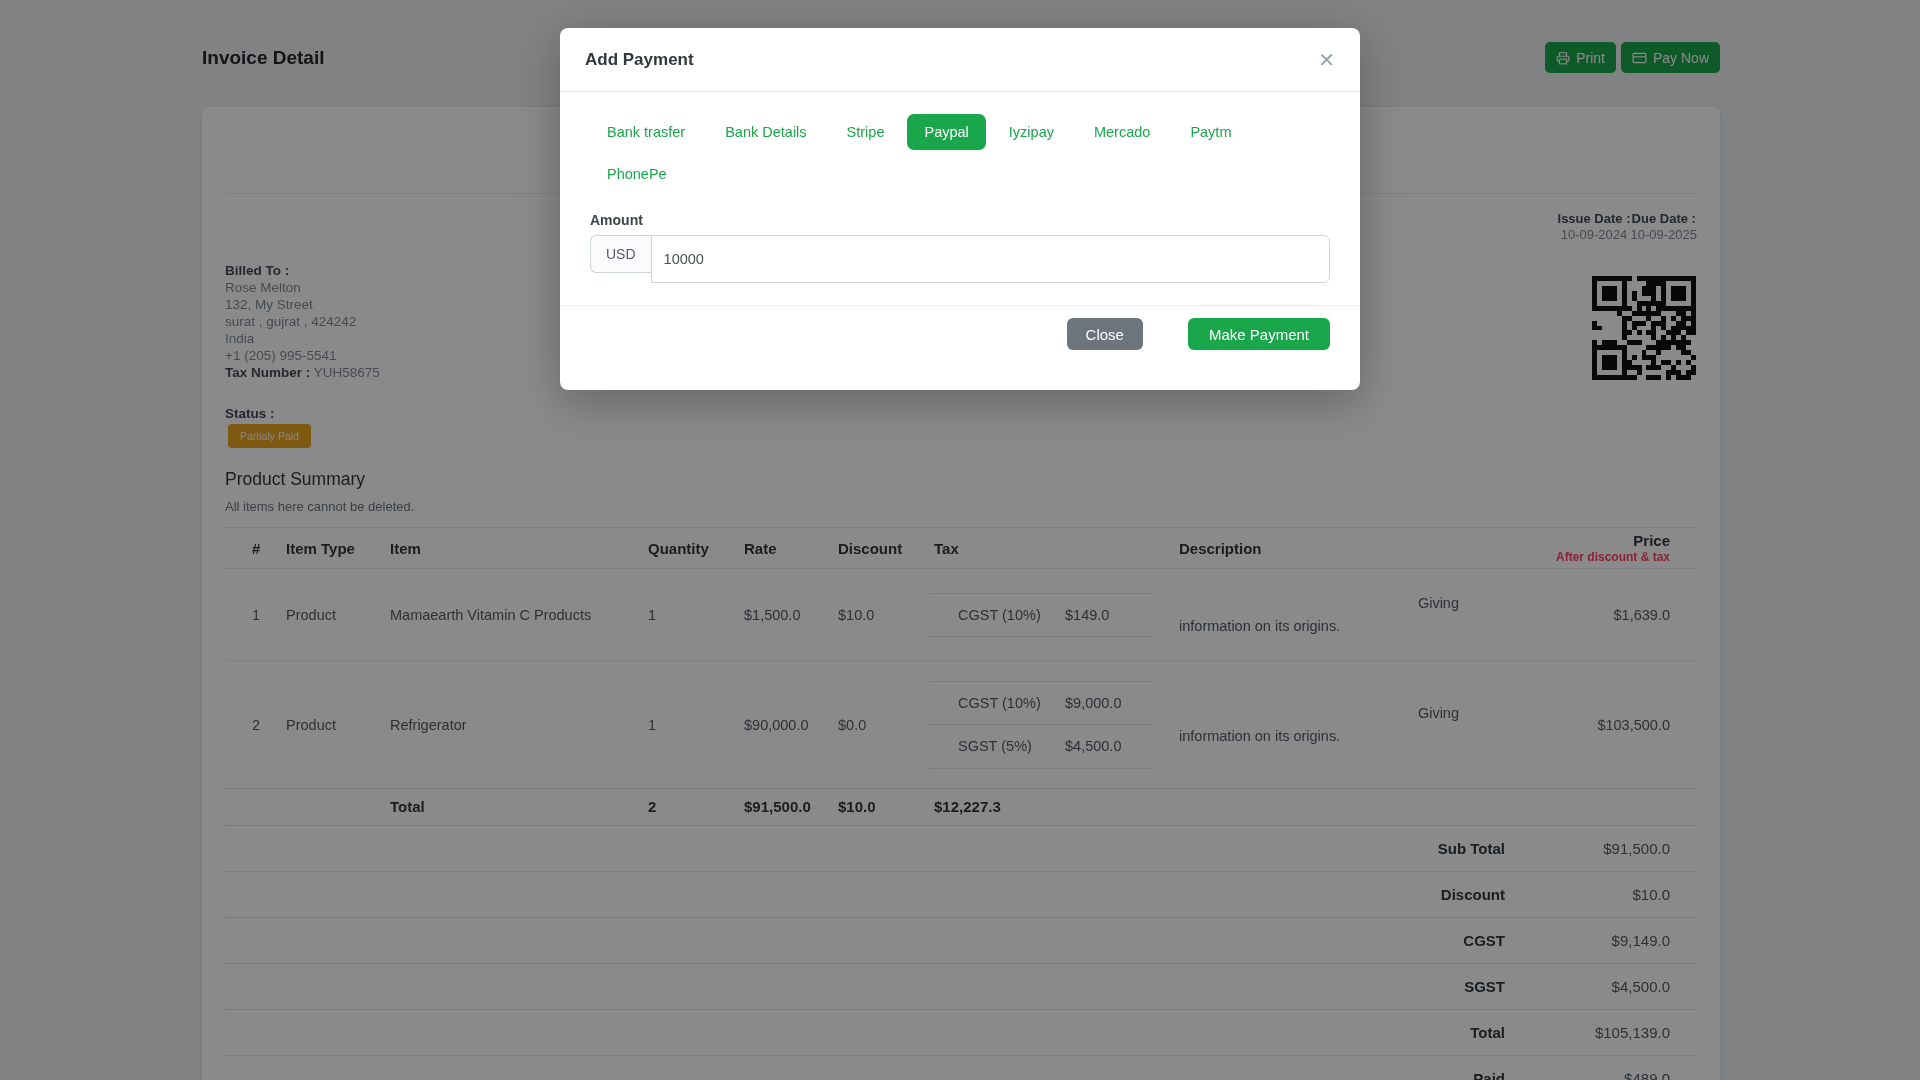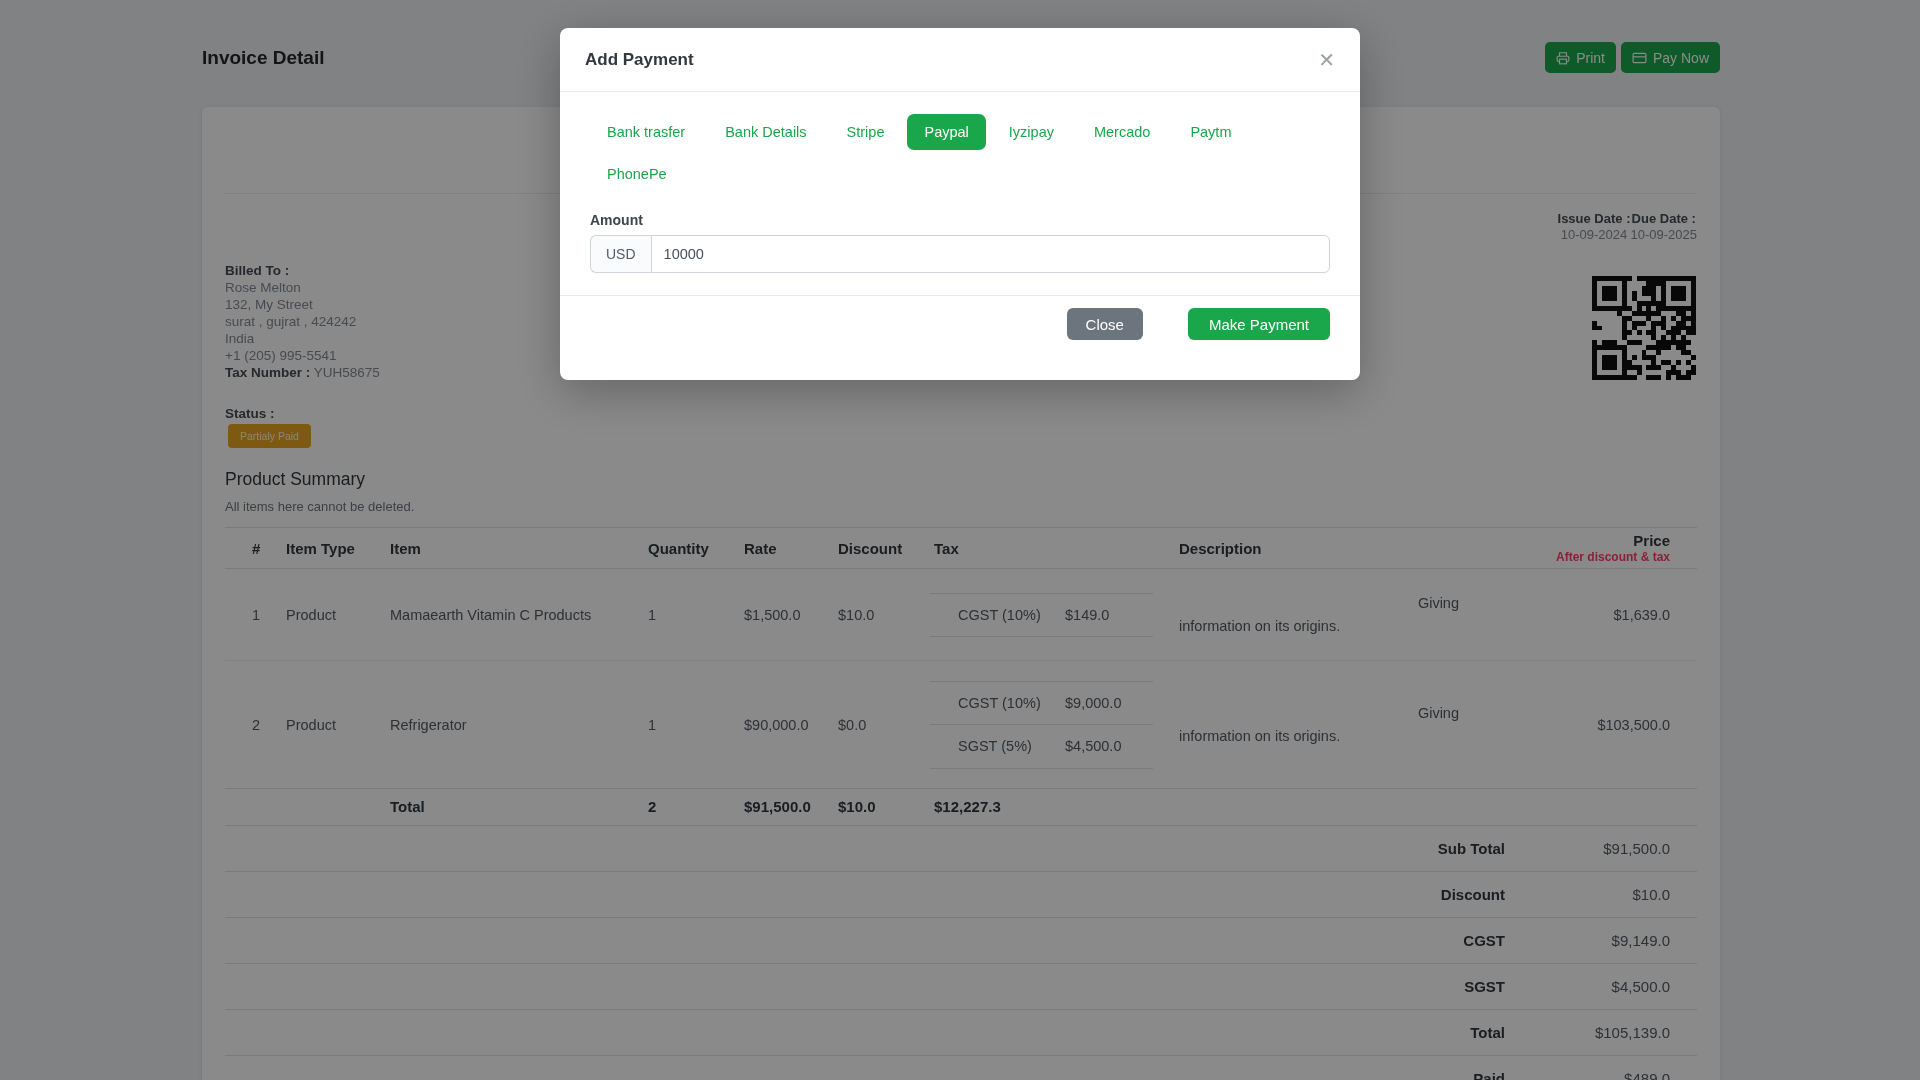--- a/index.html
+++ b/index.html
@@ -85,21 +85,21 @@
   .m-head{height:64px; display:flex; align-items:center; justify-content:space-between; padding:0 25px; border-bottom:1px solid #e9ecef;}
   .m-title{font-size:17px; font-weight:700; color:#32383e;}
   .m-close{background:none; border:none; font-size:20px; color:#98a0a8; line-height:1;}
   .m-body{padding:22px 30px 12px;}
   .tabs{display:flex; gap:6px; flex-wrap:wrap;}
   .tab{padding:10px 17px; border-radius:7px; color:var(--accent); font-size:14.5px; background:transparent; border:none;}
   .tab.active{background:var(--accent); color:#fff;}
   .amount-label{margin-top:20px; font-size:14px; font-weight:600; color:#3e454d;}
   .input-group{display:flex; margin-top:7px; margin-bottom:10px;}
   .ig-pre{border:1px solid #ced4da; border-right:0; border-radius:6px 0 0 6px; padding:0 15px; display:flex; align-items:center; font-size:14px; color:#545b63; background:#fafbfd; height:38px;}
-  .ig-input{flex:1; height:38px; border:1px solid #ced4da; border-radius:0 6px 6px 0; padding:0 12px; font-size:14.5px; color:#495057; outline:none;}
+  .ig-input{flex:1; height:48px; border:1px solid #ced4da; border-radius:0 6px 6px 0; padding:0 12px; font-size:14.5px; color:#495057; outline:none;}
   .m-foot{border-top:1px solid #e9ecef; margin-top:0; padding:12px 30px 40px; display:flex; justify-content:flex-end; gap:8px;}
   .btn-lg{height:32px; border:none; border-radius:6px; color:#fff; font-size:15px; padding:0 19px;}
   .btn-gray{background:var(--neutral-btn);}
   .btn-accent{background:var(--accent); padding:0 21px;margin-left:37px;}
 </style>
 </head>
 <body>
 
 <div class="topbar">
   <div class="page-title">Invoice Detail</div>

